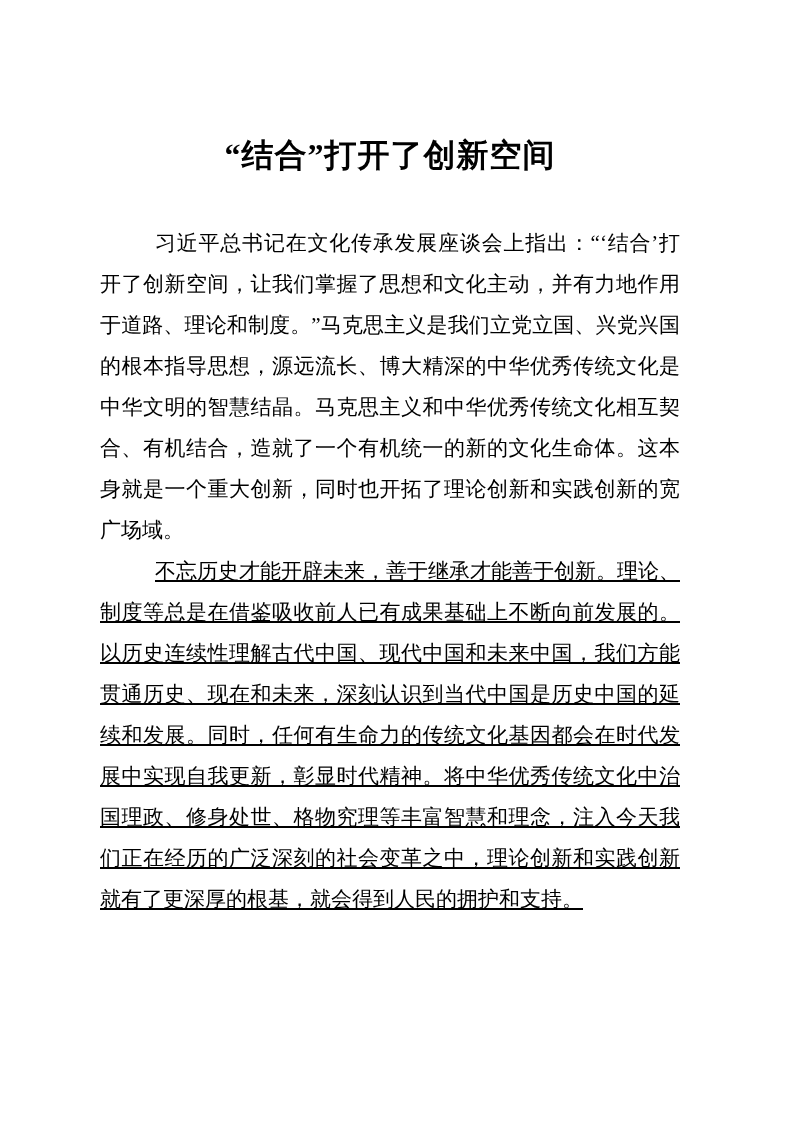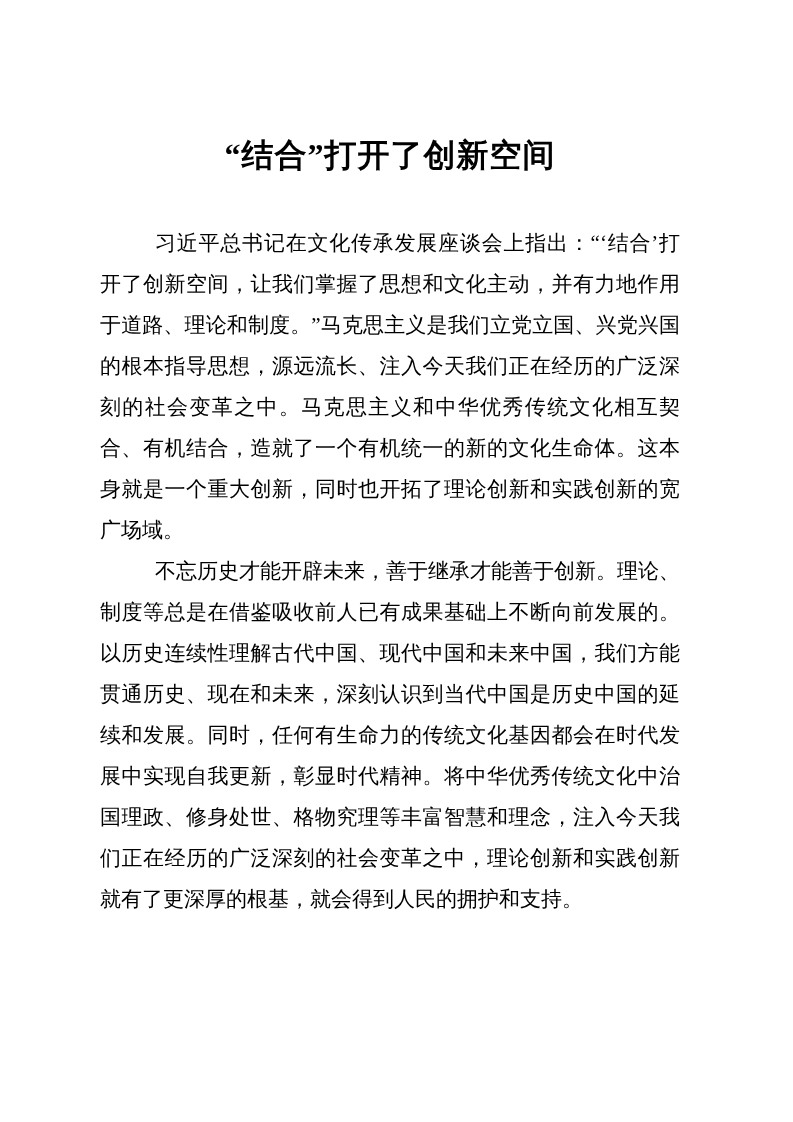--- a/index.html
+++ b/index.html
@@ -38,24 +38,25 @@
     text-align: justify;
     text-justify: inter-ideograph;
     text-indent: 55px;
     color: #000000;
   }
   .body-para.first {
     margin: 44px 0 0 0;
   }
   .body-para.rest {
     margin: 0;
+    text-decoration: underline;
   }
 </style>
 </head>
 <body>
 
 <div class="page">
   <div class="content">
     <h1 class="doc-title">“结合”打开了创新空间</h1>
-    <p class="body-para first">习近平总书记在文化传承发展座谈会上指出：“‘结合’打开了创新空间，让我们掌握了思想和文化主动，并有力地作用于道路、理论和制度。”马克思主义是我们立党立国、兴党兴国的根本指导思想，源远流长、注入今天我们正在经历的广泛深刻的社会变革之中。马克思主义和中华优秀传统文化相互契合、有机结合，造就了一个有机统一的新的文化生命体。这本身就是一个重大创新，同时也开拓了理论创新和实践创新的宽广场域。</p>
+    <p class="body-para first">习近平总书记在文化传承发展座谈会上指出：“‘结合’打开了创新空间，让我们掌握了思想和文化主动，并有力地作用于道路、理论和制度。”马克思主义是我们立党立国、兴党兴国的根本指导思想，源远流长、博大精深的中华优秀传统文化是中华文明的智慧结晶。马克思主义和中华优秀传统文化相互契合、有机结合，造就了一个有机统一的新的文化生命体。这本身就是一个重大创新，同时也开拓了理论创新和实践创新的宽广场域。</p>
     <p class="body-para rest">不忘历史才能开辟未来，善于继承才能善于创新。理论、制度等总是在借鉴吸收前人已有成果基础上不断向前发展的。以历史连续性理解古代中国、现代中国和未来中国，我们方能贯通历史、现在和未来，深刻认识到当代中国是历史中国的延续和发展。同时，任何有生命力的传统文化基因都会在时代发展中实现自我更新，彰显时代精神。将中华优秀传统文化中治国理政、修身处世、格物究理等丰富智慧和理念，注入今天我们正在经历的广泛深刻的社会变革之中，理论创新和实践创新就有了更深厚的根基，就会得到人民的拥护和支持。</p>
   </div>
 </div>
 
 </body></html>

